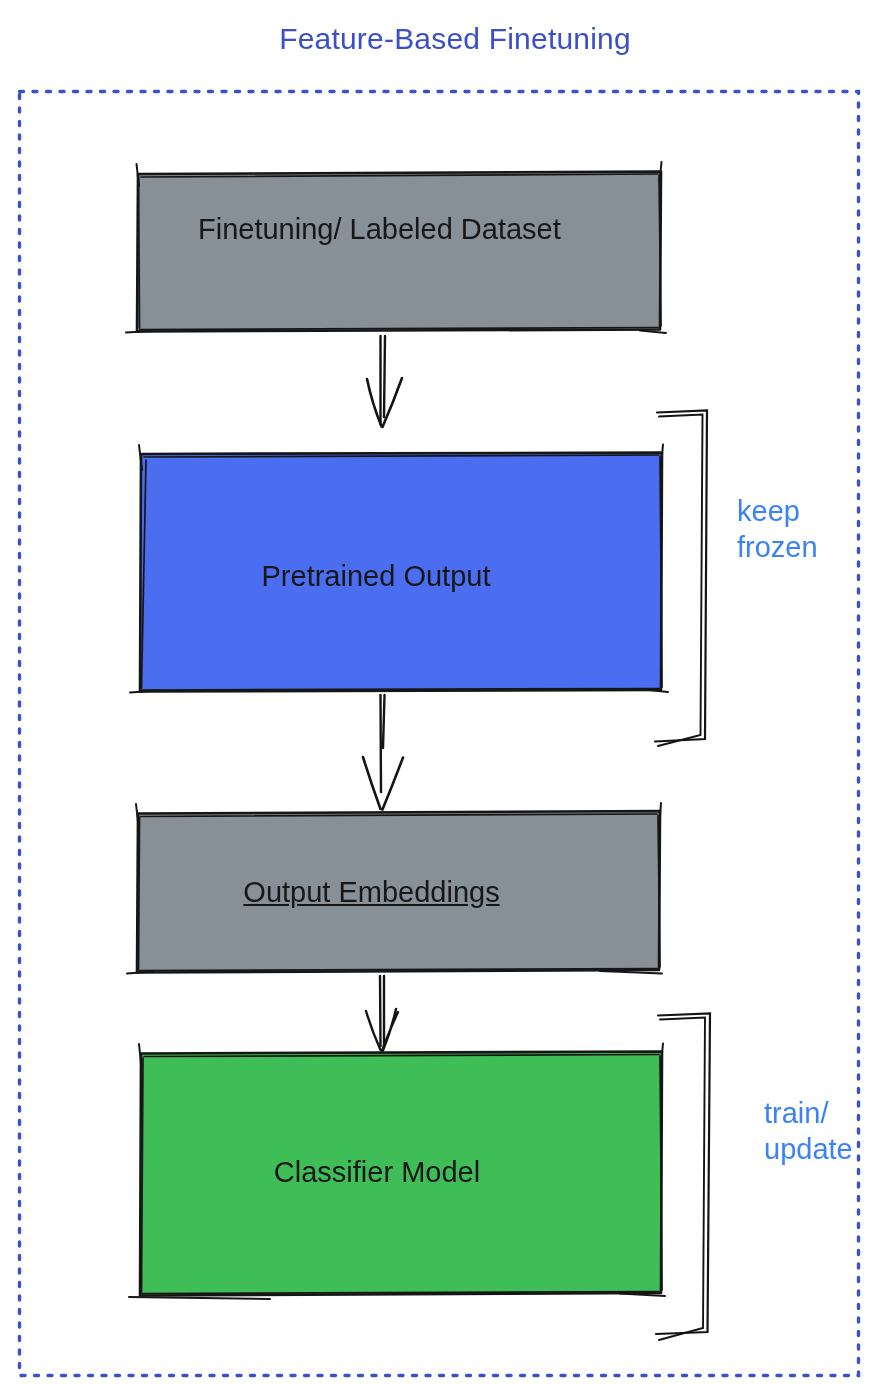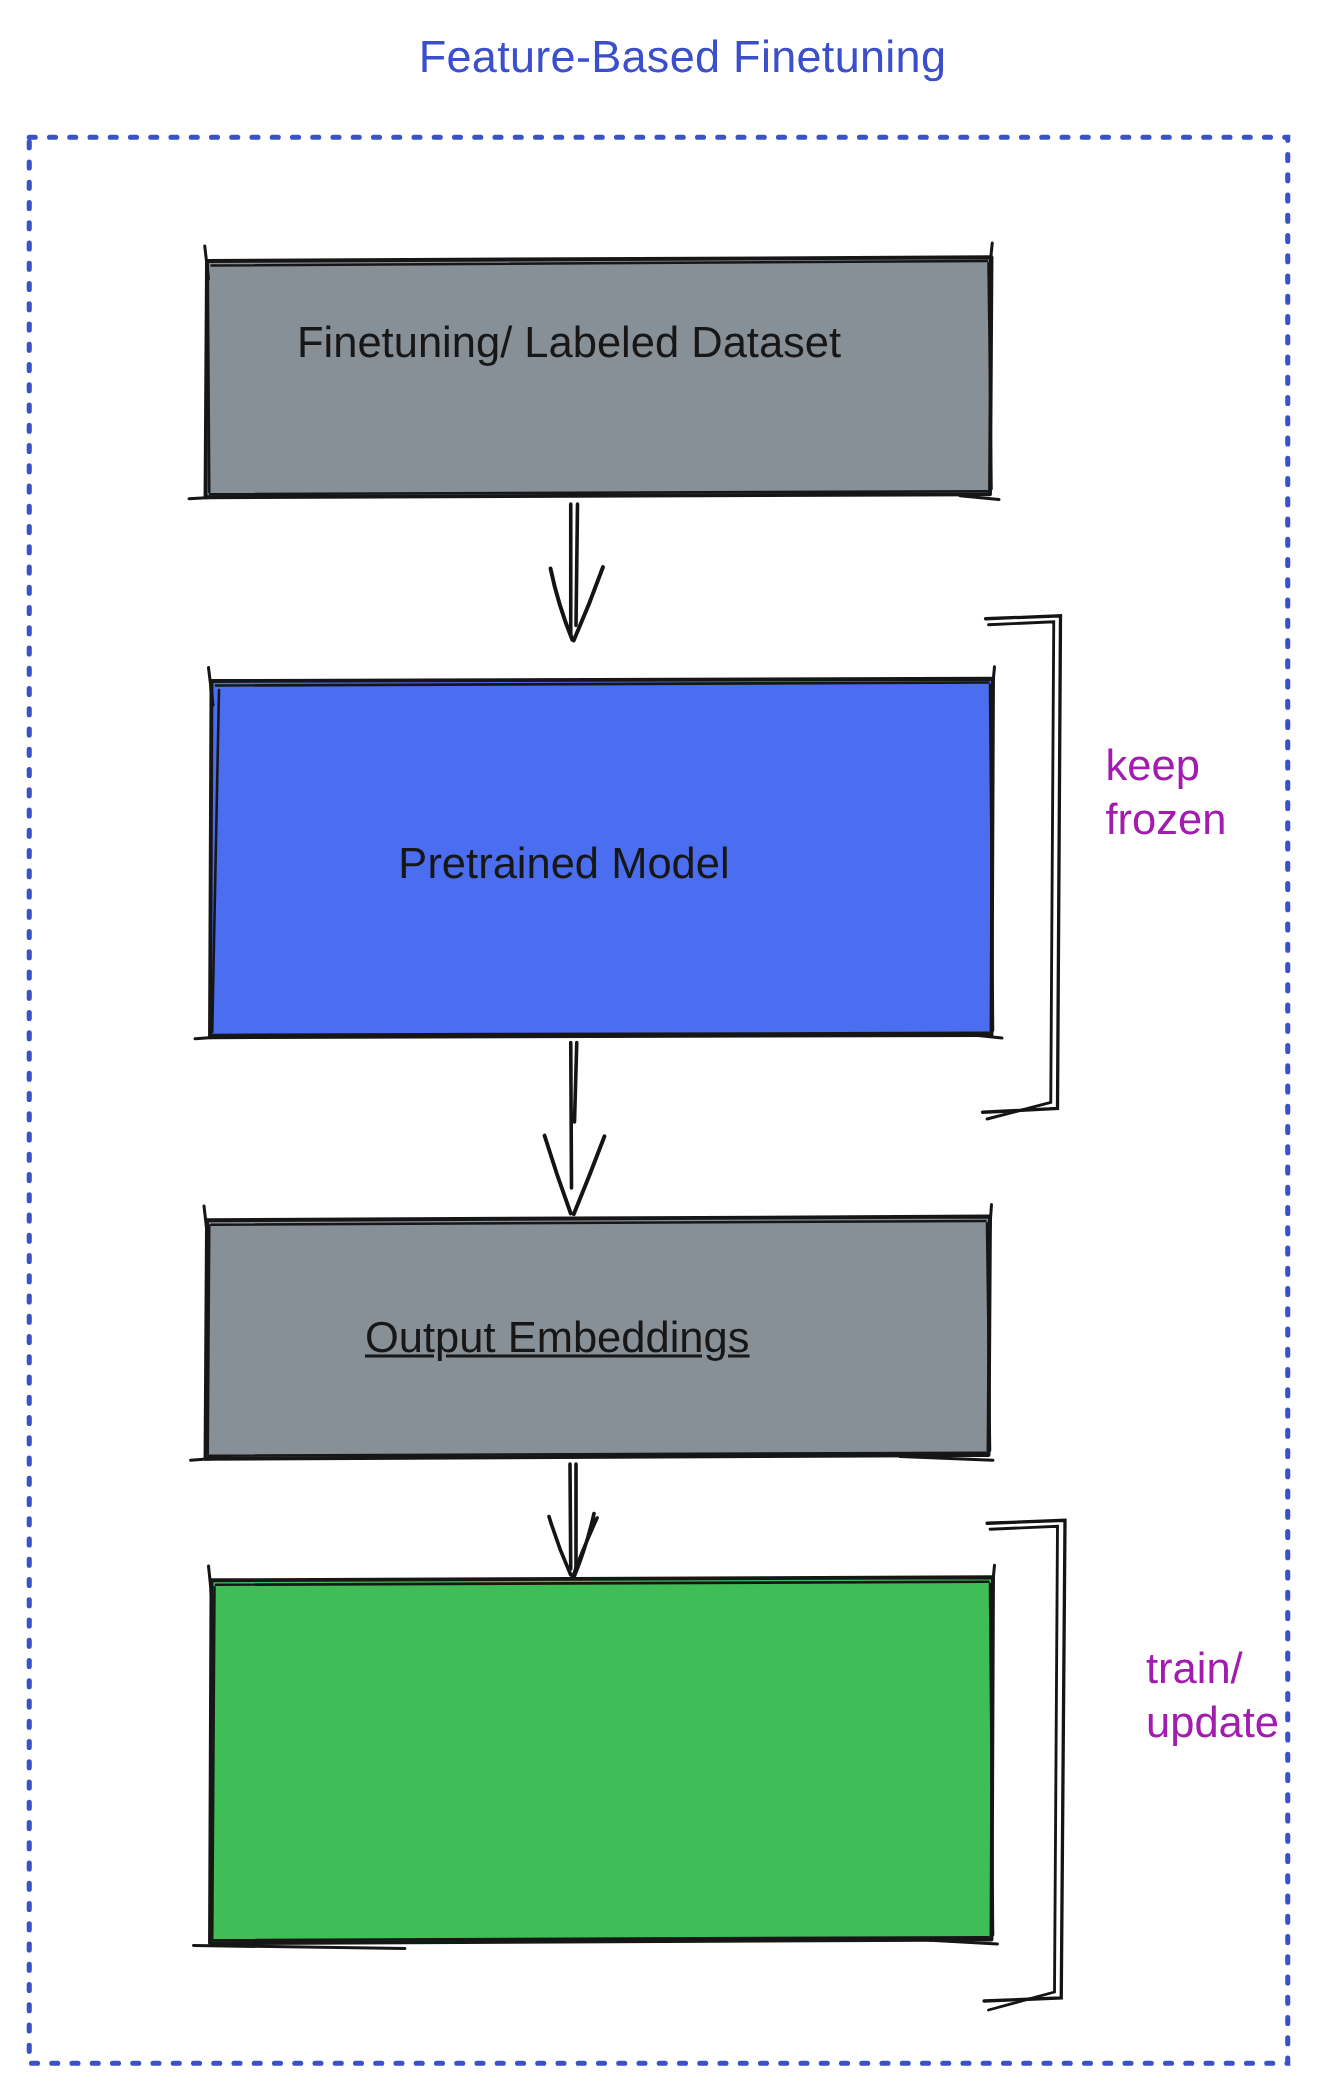--- a/index.html
+++ b/index.html
@@ -27,21 +27,21 @@
     white-space:nowrap;
   }
   .label-dataset{left:178px;top:213px;margin-left:20px;}
   .label-pretrained{left:140px;width:522px;top:560px;text-align:center;transform:translateX(-25px);}
   .label-embeddings{left:137px;width:523px;top:876px;text-align:center;transform:translateX(-27px);text-decoration:underline;}
   .label-classifier{left:140px;width:522px;top:1156px;text-align:center;transform:translateX(-24px);}
   .side-label{
     position:absolute;
     font-size:29px;
     line-height:1.24;
-    color:#a21caf;
+    color:#3b82f6;
     white-space:normal;
   }
   .keep-frozen{left:737px;top:494px;width:106px;}
   .train-update{left:764px;top:1096px;width:122px;}
 </style>
 </head>
 <body>
 
 <div class="stage">
 
@@ -96,22 +96,23 @@
     </g>
 
     <g>
       <path d="M658,1015.5 L710,1013.5 L707.5,1332 L656,1334" fill="none" stroke="#141414" stroke-width="2.2" stroke-linecap="round"></path>
       <path d="M660,1019.5 L705,1017.5 L703,1328 L659,1340" fill="none" stroke="#141414" stroke-width="1.9" stroke-linecap="round"></path>
     </g>
   </svg>
 
   <div class="box-label label-dataset">Finetuning/ Labeled Dataset</div>
 
-  <div class="box-label label-pretrained">Pretrained Model</div>
+  <div class="box-label label-pretrained">Pretrained Output</div>
 
   <div class="box-label label-embeddings">Output Embeddings</div>
 
+  <div class="box-label label-classifier">Classifier Model</div>
 
   <div class="side-label keep-frozen">keep frozen</div>
 
   <div class="side-label train-update">train/ update</div>
 
 </div>
 
 </body></html>

